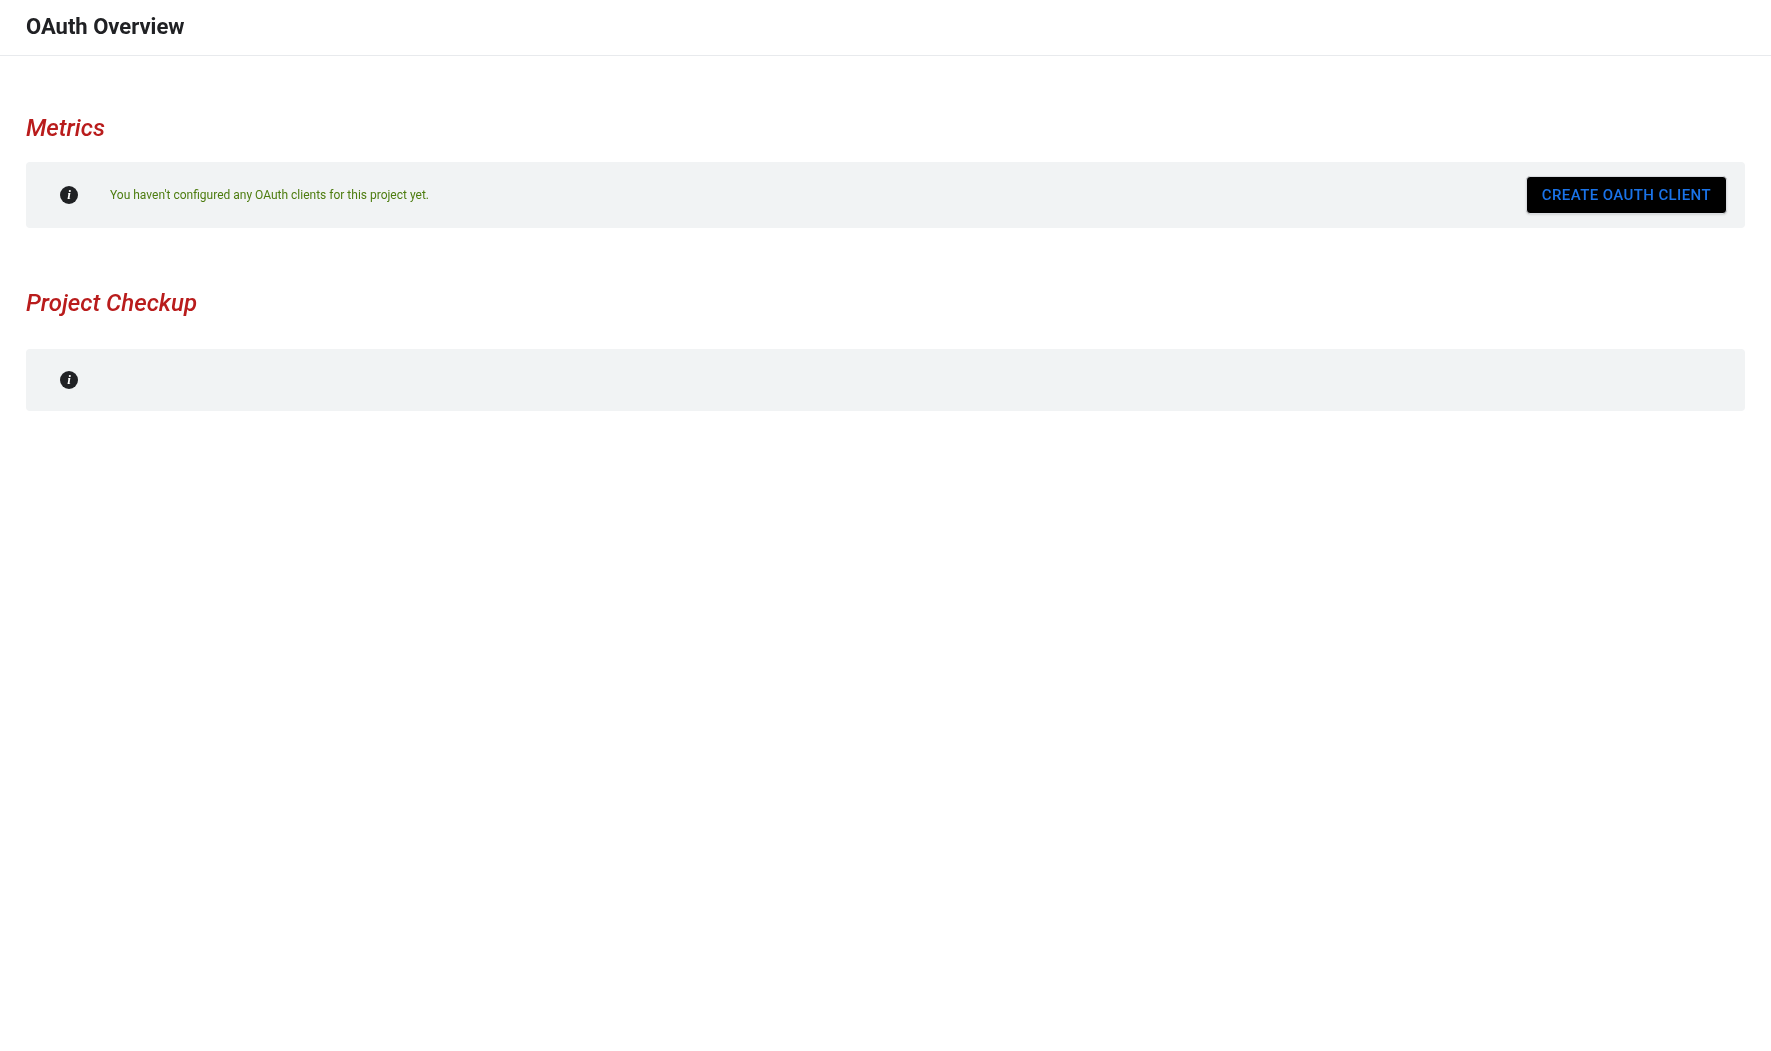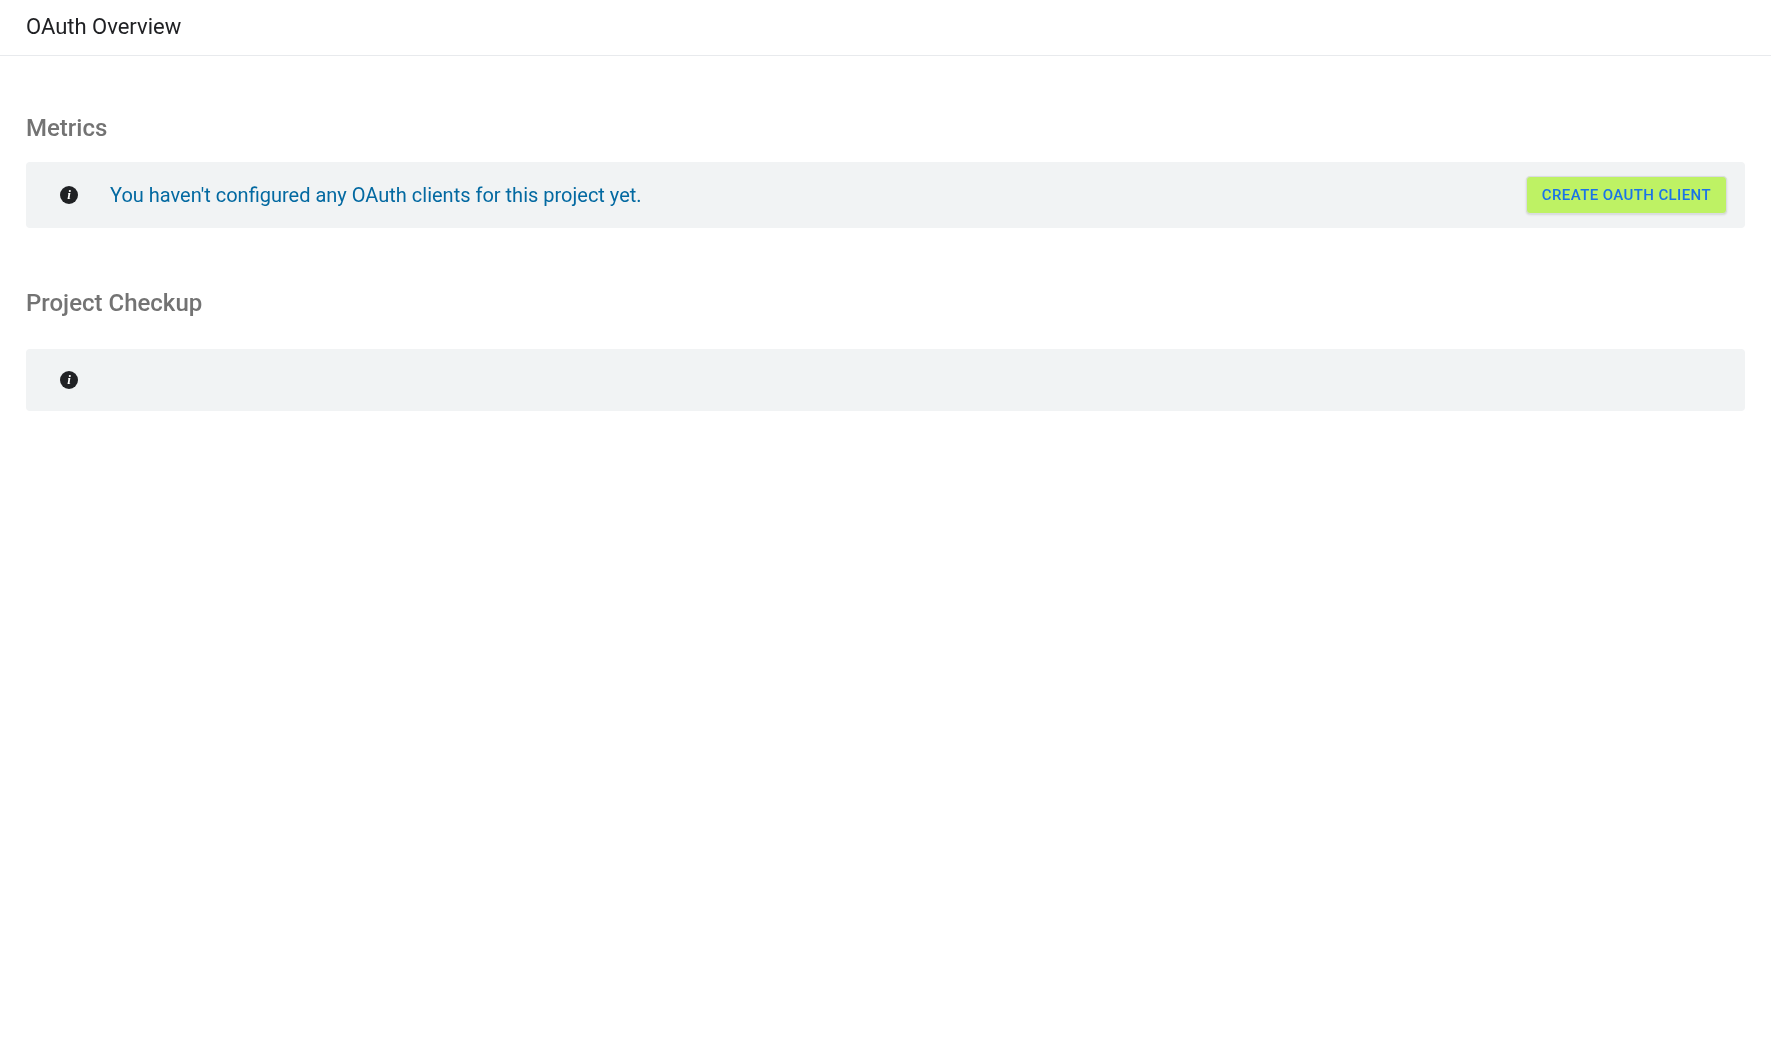--- a/index.html
+++ b/index.html
@@ -12,32 +12,33 @@
       background: #ffffff;
       color: #202124;
       width: 1771px;
     }
     .header {
       padding: 14px 26px 16px 26px;
       border-bottom: 1px solid #e8eaed;
     }
     .page-title {
       font-size: 22px;
-      font-weight: 400;
+      font-weight: 700;
       color: #202124;
     }
     .content {
       padding: 0 26px;
     }
     .section-heading {
       font-size: 24px;
       font-weight: 500;
-      color: #737373;
+      color: #b91c1c;
       margin-top: 58px;
       margin-bottom: 20px;
+      font-style: italic;
     }
     .section-heading.checkup {
       margin-top: 61px;
       margin-bottom: 32px;
     }
     .info-card {
       background: #f1f3f4;
       border-radius: 4px;
       display: flex;
       align-items: center;
@@ -59,25 +60,25 @@
       display: flex;
       align-items: center;
       justify-content: center;
       font-size: 13px;
       font-weight: bold;
       font-family: Georgia, serif;
       font-style: italic;
       flex-shrink: 0;
     }
     .info-text {
-      font-size: 20px;
-      color: #0369a1;
+      font-size: 12px;
+      color: #4d7c0f;
     }
     .action-button {
-      background: #bef264;
+      background: #000000;
       border: 1px solid #dadce0;
       border-radius: 4px;
       color: #1a73e8;
       font-size: 15px;
       font-weight: 500;
       letter-spacing: 0.4px;
       padding: 9px 15px;
       cursor: pointer;
       display: inline-flex;
       align-items: center;

